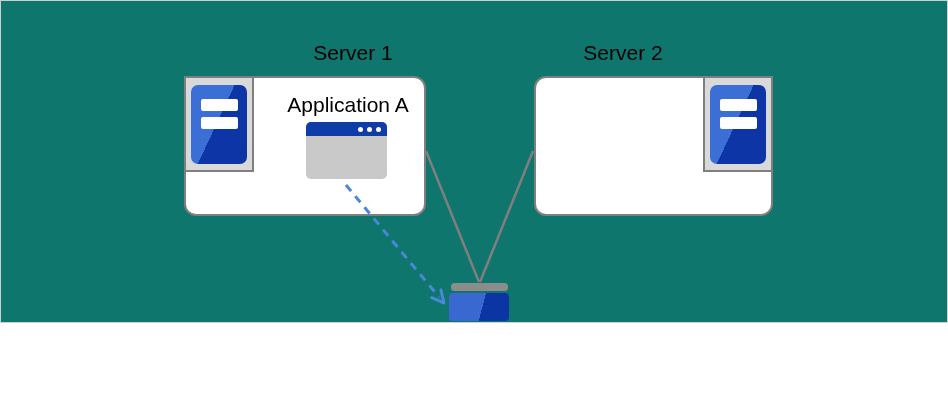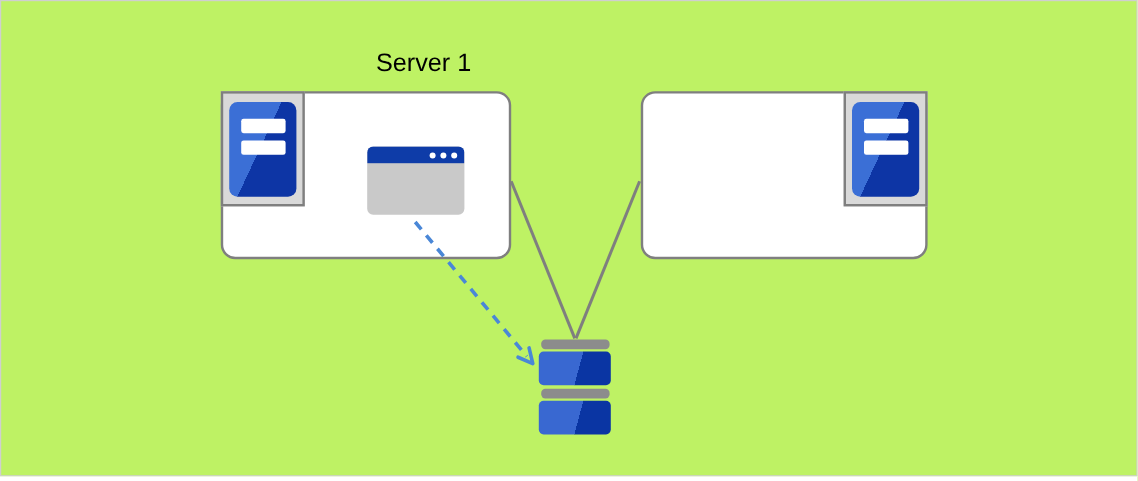--- a/index.html
+++ b/index.html
@@ -1,18 +1,18 @@
 <!DOCTYPE html>
 <html style="--box-border: #7f7f7f; --icon-box-bg: #d9d9d9; --server-blue-light: #3b6fd6; --server-blue-dark: #0d35a5; --window-titlebar: #0e3ca8; --window-body: #c9c9c9; --disk-cap: #8c8c8c; --disk-blue-light: #3968d1; --disk-blue-dark: #0a35a3; --connector: #7f7f7f; --arrow-dashed: #4a87d7;"><head>
 <meta charset="utf-8">
 <style>
   html,body { margin:0; padding:0; background:#fff; }
   .stage {
-    position:relative; width:948px; height:397px; box-sizing:border-box;
-    background:#bef264; border:1px solid #cfcfcf; overflow:hidden;
+    position:relative; width:948px; height:323px; box-sizing:border-box;
+    background:#0f766e; border:1px solid #cfcfcf; overflow:hidden;
     font-family:"Liberation Sans", sans-serif; color:#000;
   }
   .label {
     position:absolute; width:220px; text-align:center;
     font-size:21px; line-height:24px; color:#000; z-index:6; white-space:nowrap;
   }
   .server-box {
     position:absolute; box-sizing:border-box; background:#fff;
     border:2.5px solid var(--box-border,#7f7f7f); border-radius:12px; z-index:2;
   }
@@ -57,20 +57,22 @@
   .overlay .flow { stroke:var(--arrow-dashed,#4a87d7); stroke-width:3; fill:none; }
   .overlay .flow.shaft { stroke-dasharray:8 6.5; }
   .overlay .flow.head { stroke-linecap:round; stroke-linejoin:round; }
 </style>
 </head>
 <body>
 
 <div class="stage">
 
   <div class="label" style="left:242px; top:40px;">Server 1</div>
+  <div class="label" style="left:512px; top:40px;">Server 2</div>
+  <div class="label" style="left:237px; top:92px;">Application A</div>
 
   <div class="server-box s1"></div>
   <div class="server-box s2"></div>
 
   <svg class="overlay" width="948" height="401" viewBox="0 0 948 401">
     <line class="connector" x1="425" y1="150" x2="478" y2="281"></line>
     <line class="connector" x1="532" y1="150" x2="479" y2="281"></line>
     <line class="flow shaft" x1="345" y1="184" x2="438" y2="296"></line>
     <polyline class="flow head" points="430.7,296.7 443,302 439.9,288.9"></polyline>
   </svg>

